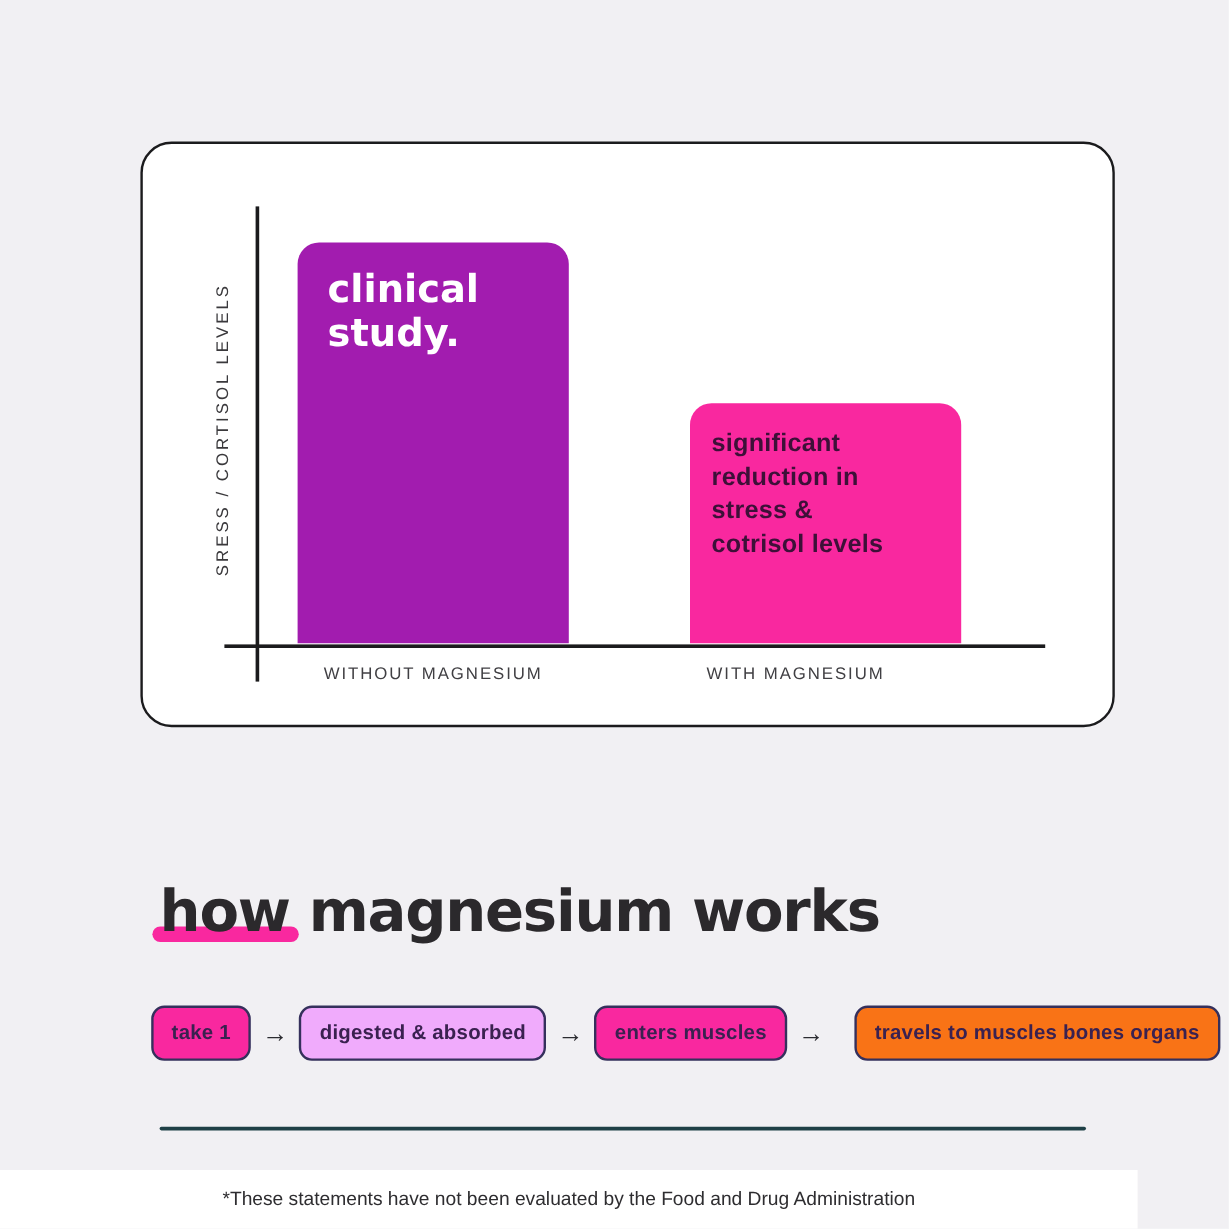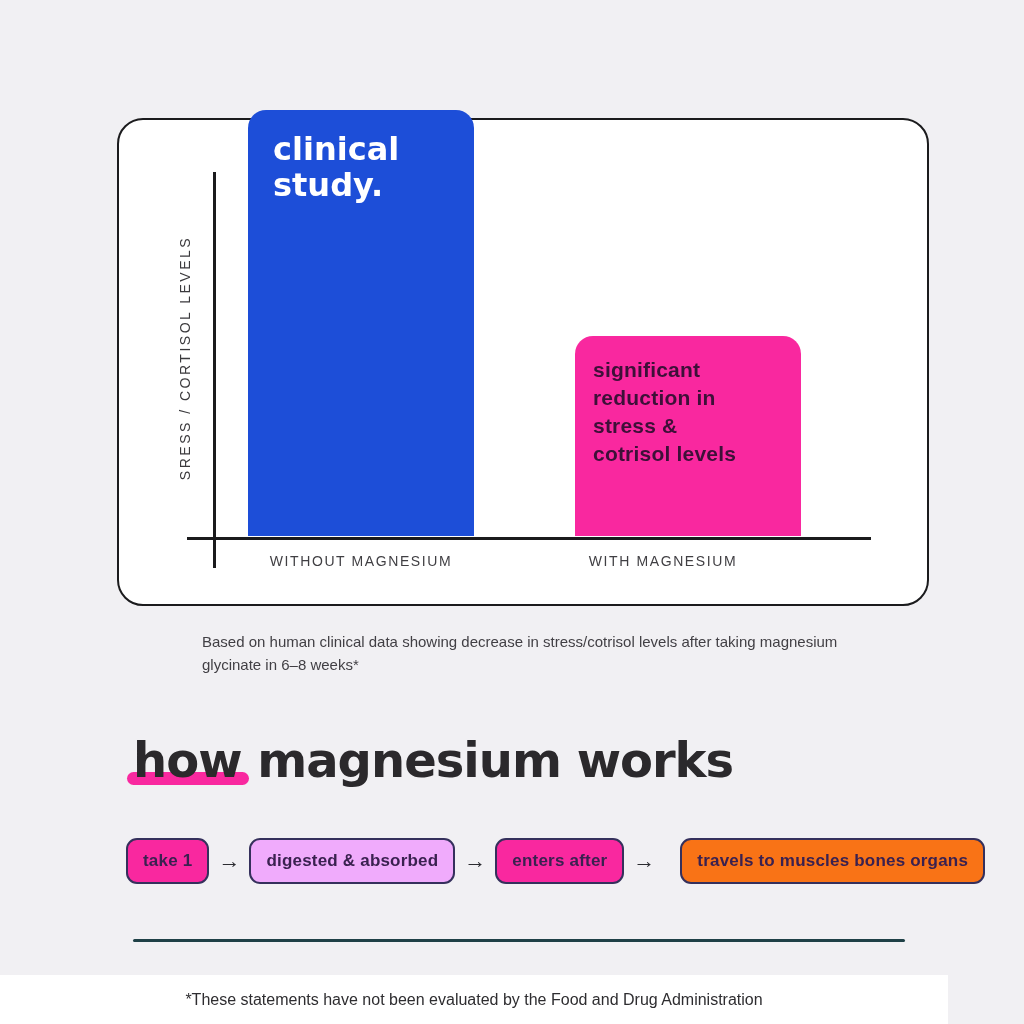--- a/index.html
+++ b/index.html
@@ -95,43 +95,42 @@
 </head>
 <body>
 
 <div class="stage" style="--pink:#F9289F;">
 
   <div class="card">
     <div class="y-axis"></div>
     <div class="x-axis"></div>
     <div class="y-label">SRESS / CORTISOL  LEVELS</div>
 
-    <div class="bar bar-0" style="height: 426px; background: #1d4ed8; color: rgb(255, 255, 255);">
+    <div class="bar bar-0" style="height: 334px; background: #a21caf; color: rgb(255, 255, 255);">
       <div class="bar-text-0">clinical study.</div>
     </div>
     <div class="bar bar-1" style="height: 200px; background: rgb(249, 40, 159); color: rgb(61, 16, 56); margin-left: 25px;">
       <div class="bar-text-1">significant reduction in stress &amp; cotrisol levels</div>
     </div>
 
     <div class="x-cats">
       <div class="x-cat x-cat-0">WITHOUT MAGNESIUM</div>
       <div class="x-cat x-cat-1">WITH MAGNESIUM</div>
     </div>
   </div>
 
-  <p class="caption">Based on human clinical data showing decrease in stress/cotrisol levels after taking magnesium glycinate in 6–8 weeks*</p>
 
   <h1 class="heading"><span class="hl">how</span><span> magnesium works</span></h1>
 
   <div class="flow">
     <div class="pill" style="background: rgb(249, 40, 159);">take 1</div>
     <span class="arrow">→</span>
     <div class="pill" style="background: #f0abfc;">digested &amp; absorbed</div>
     <span class="arrow">→</span>
-    <div class="pill" style="background: rgb(249, 40, 159);">enters after</div>
+    <div class="pill" style="background: rgb(249, 40, 159);">enters muscles</div>
     <span class="arrow">→</span>
     <div class="pill" style="background: #f97316; margin-left: 16px;">travels to muscles bones organs</div>
   </div>
 
   <div class="divider"></div>
 
   <div class="footer-band">
     <span class="footer-text">*These statements have not been evaluated by the Food and Drug Administration</span>
   </div>
 

